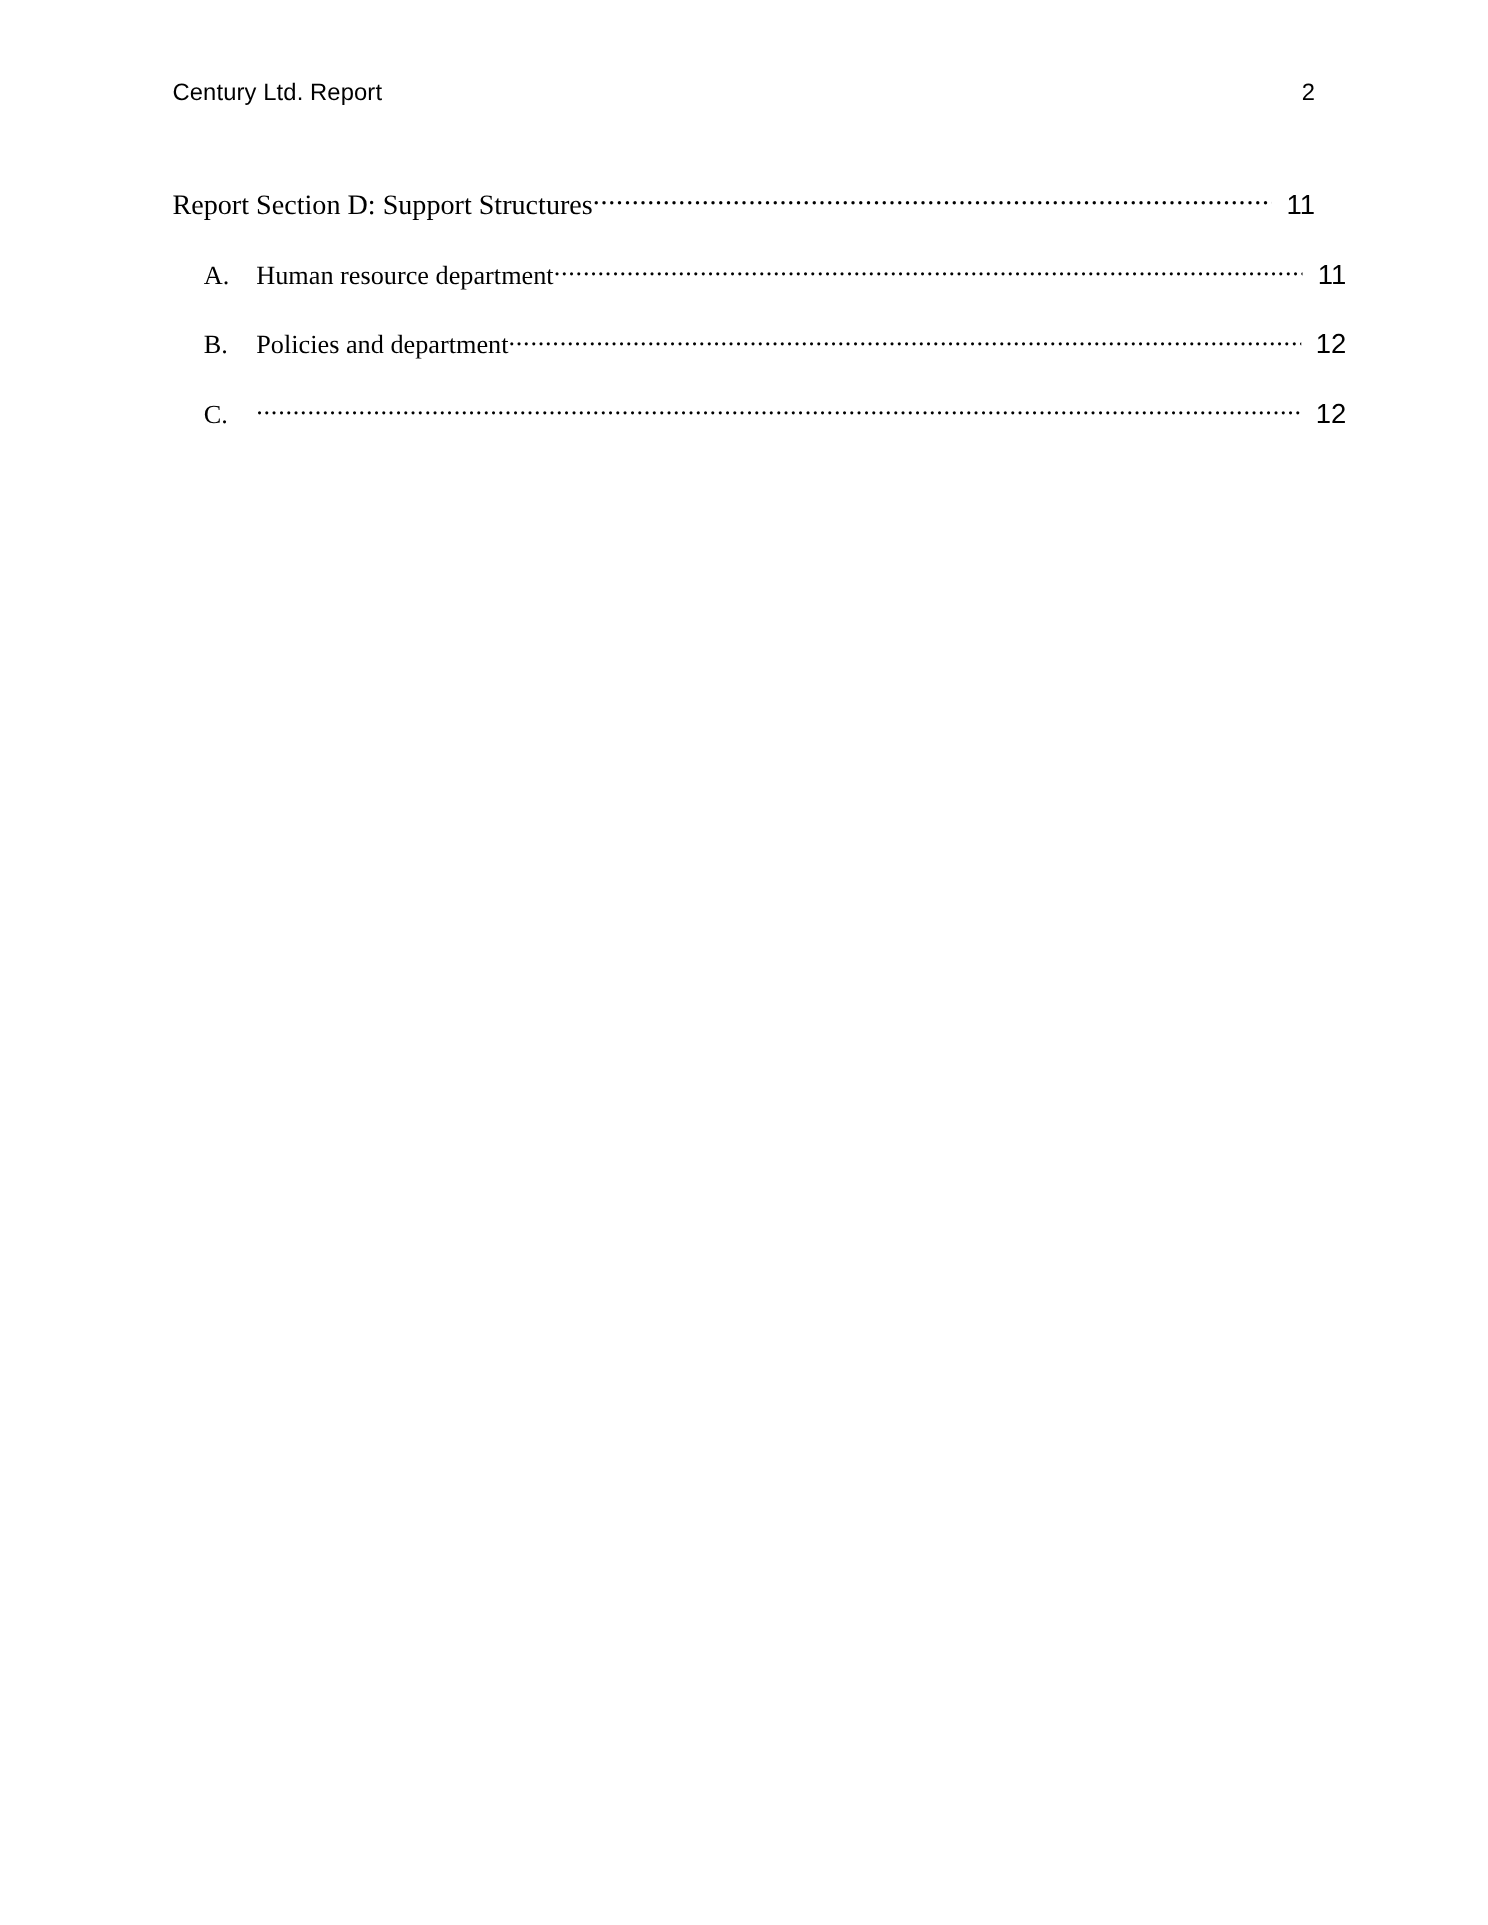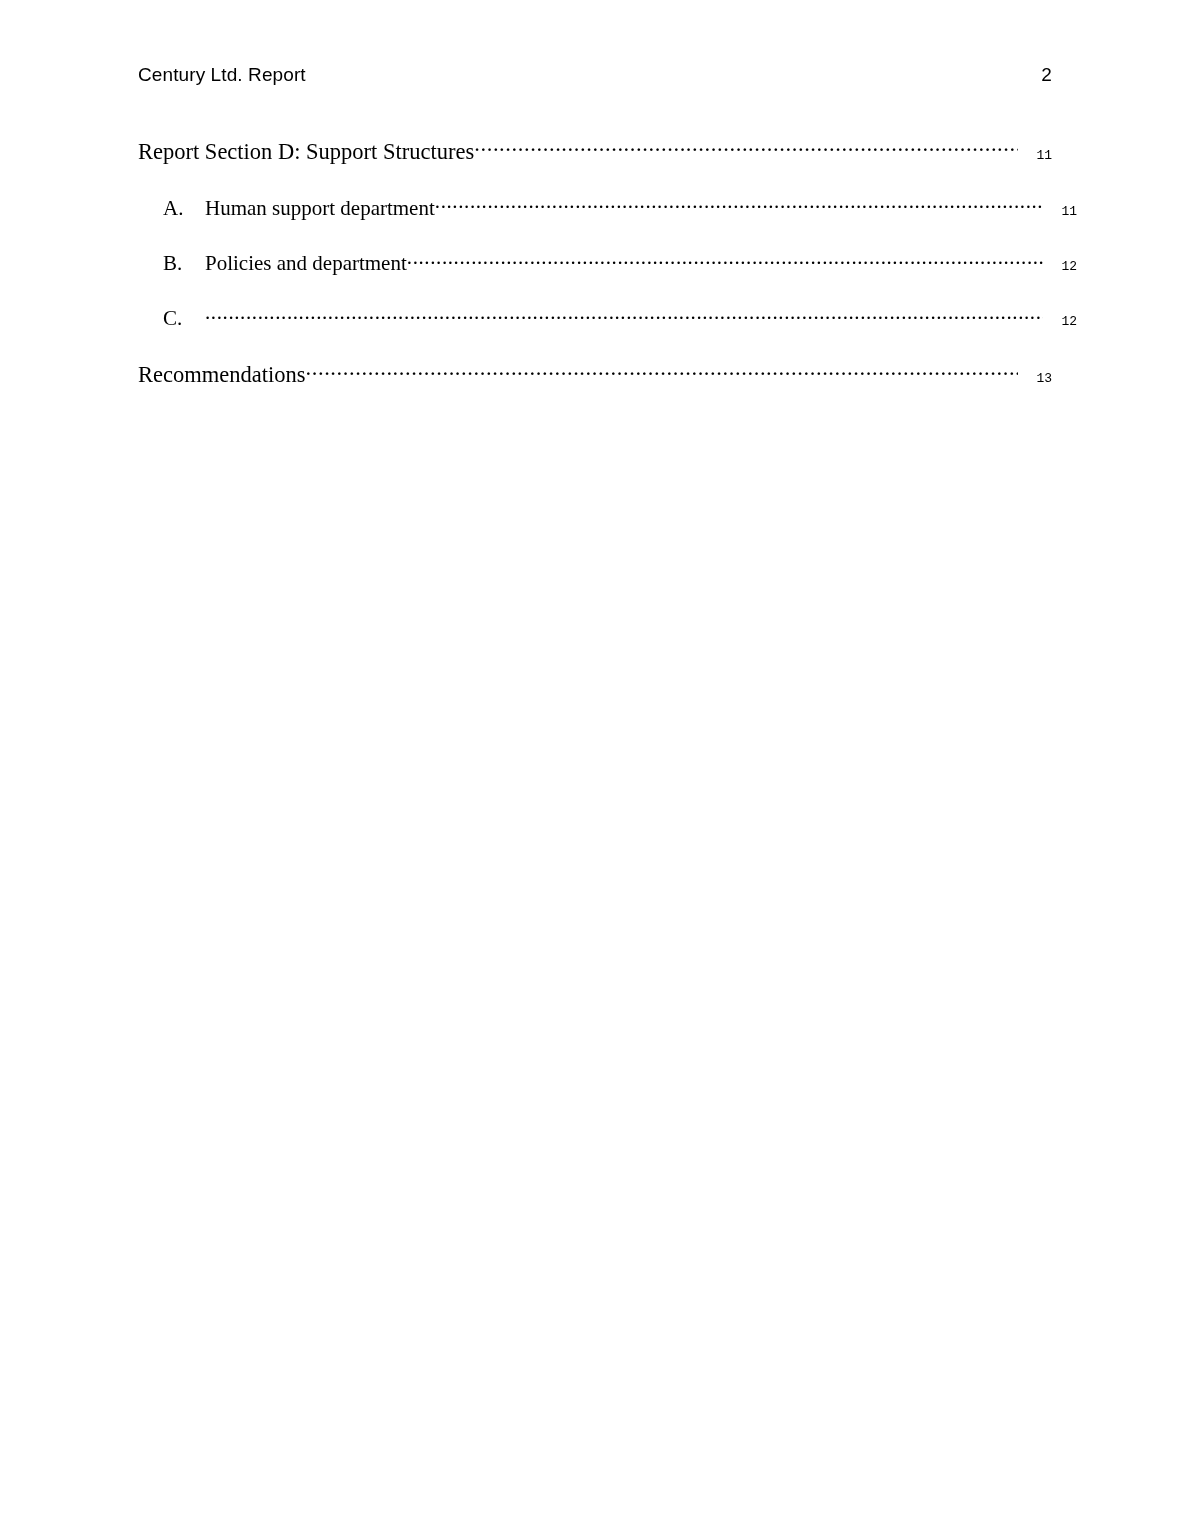--- a/index.html
+++ b/index.html
@@ -37,21 +37,21 @@
   .header-title {
     font-family: "Liberation Sans", sans-serif;
     font-size: 19px;
   }
   .header-page-number {
     font-family: "Liberation Sans", sans-serif;
     font-size: 19px;
   }
   .toc {
     position: absolute;
-    top: 136px;
+    top: 148px;
     left: 138px;
     right: 138px;
   }
   .toc-entry {
     display: flex;
     align-items: baseline;
     width: 100%;
     margin-bottom: 28px;
     font-size: 22.5px;
     line-height: 1.25;
@@ -82,22 +82,22 @@
   .toc-dots::after {
     content: ".....................................................................................................................................................................................................................................................................................................";
     position: absolute;
     left: 0;
     bottom: 0;
     white-space: nowrap;
     letter-spacing: 0.6px;
   }
   .toc-page {
     flex: 0 0 auto;
-    font-family: Liberation Mono, monospace;
-    font-size: 13px;
+    font-family: Liberation Sans, sans-serif;
+    font-size: 22px;
     padding-left: 1px;
     text-align: right;
     min-width: 22px;
     margin-left: 11px;
   }
 </style>
 </head>
 <body>
 
 <div class="page">
@@ -110,40 +110,35 @@
   <div class="toc">
 
     <div class="toc-entry level-1">
       <span class="toc-label">Report Section D: Support Structures</span>
       <span class="toc-dots"></span>
       <span class="toc-page">11</span>
     </div>
 
     <div class="toc-entry level-2">
       <span class="toc-marker">A.</span>
-      <span class="toc-label">Human support department</span>
+      <span class="toc-label">Human resource department</span>
       <span class="toc-dots"></span>
       <span class="toc-page">11</span>
     </div>
 
     <div class="toc-entry level-2">
       <span class="toc-marker">B.</span>
       <span class="toc-label">Policies and department</span>
       <span class="toc-dots"></span>
       <span class="toc-page">12</span>
     </div>
 
     <div class="toc-entry level-2">
       <span class="toc-marker">C.</span>
       <span class="toc-dots"></span>
       <span class="toc-page">12</span>
     </div>
 
-    <div class="toc-entry level-1">
-      <span class="toc-label">Recommendations</span>
-      <span class="toc-dots"></span>
-      <span class="toc-page">13</span>
-    </div>
 
 
   </div>
 
 </div>
 
 </body></html>

